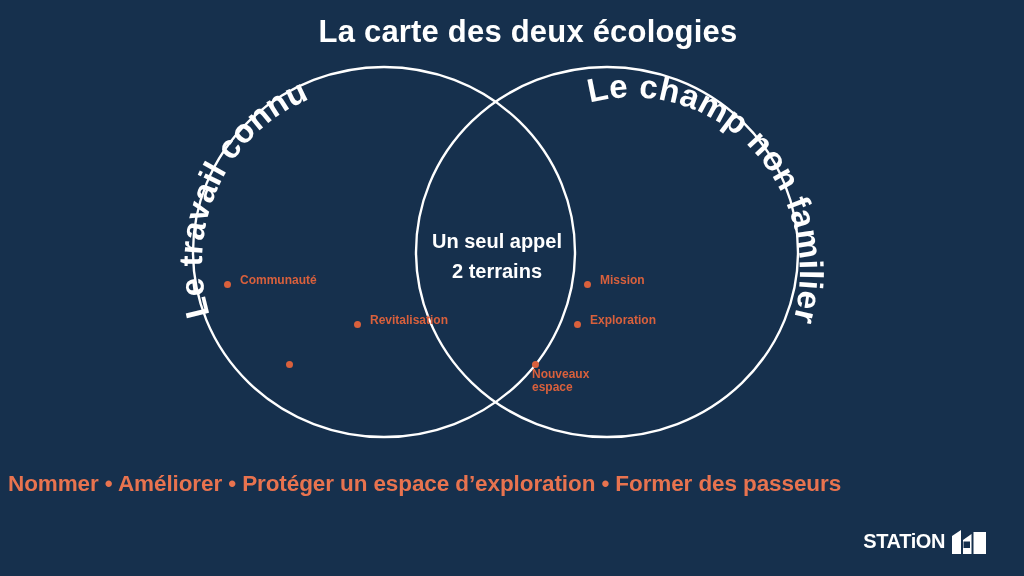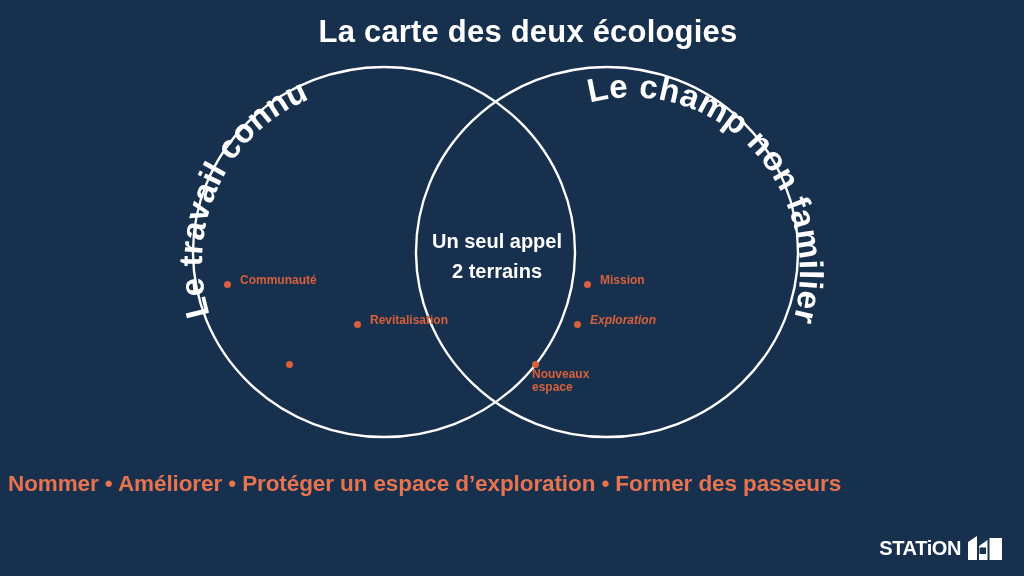--- a/index.html
+++ b/index.html
@@ -76,21 +76,21 @@
   #bullets-left .item-1 { margin-left: 6px; }
   #bullets-left .item-2 { margin-left: 26px; justify-content: flex-end; }
   #bullets-left .item-3 { margin-left: 68px; margin-bottom: 0; }
 
   #bullets-right {
     left: 532px;
     top: 274px;
     width: 230px;
   }
   #bullets-right .item-1 { margin-left: 52px; }
-  #bullets-right .item-2 { margin-left: 42px; font-style: italic; }
+  #bullets-right .item-2 { margin-left: 42px; }
   #bullets-right .item-3 { margin-left: 0px; margin-bottom: 0; flex-direction: column; }
 
   
   .center-text {
     position: absolute;
     left: 407px;
     top: 226px;
     width: 180px;
     text-align: center;
     color: #ffffff;
@@ -108,24 +108,24 @@
     width: 1024px;
     color: #e8734f;
     font-size: 22.5px;
     font-weight: 700;
     letter-spacing: -0.1px;
   }
 
   
   .logo {
     position: absolute;
-    right: 22px;
+    right: 38px;
     top: 530px;
     display: flex;
-    align-items: flex-end;
+    align-items: flex-start;
     height: 30px;
   }
   .logo-word {
     color: #ffffff;
     font-size: 20px;
     font-weight: 700;
     letter-spacing: -0.4px;
   }
   .logo-mark {
     margin-left: 7px;

